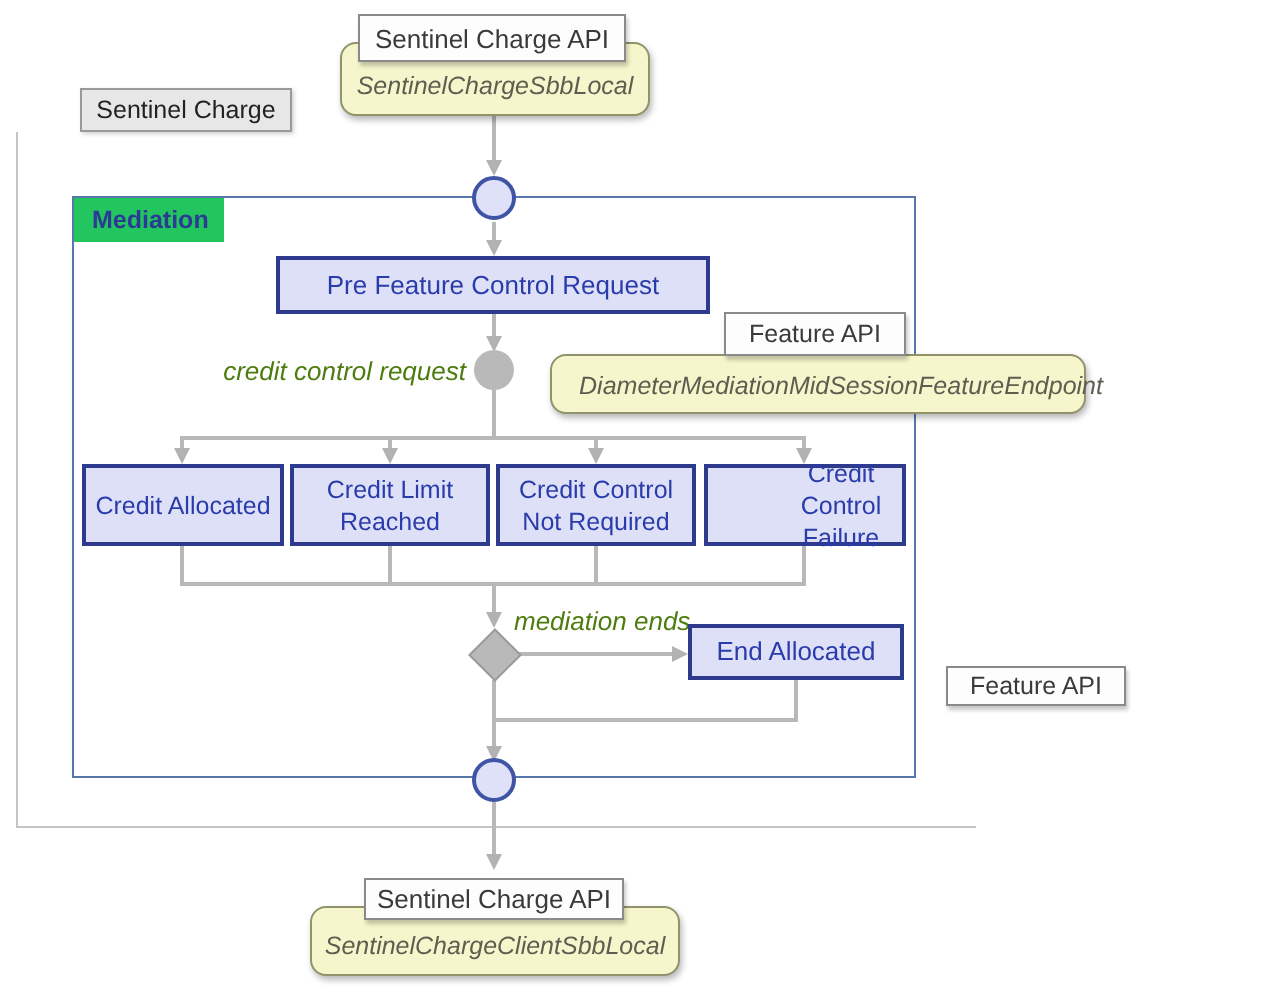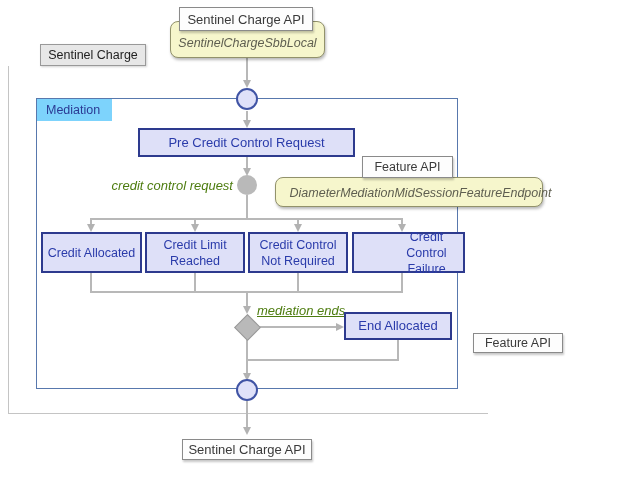--- a/index.html
+++ b/index.html
@@ -10,21 +10,21 @@
   }
   .line{position:absolute;background:#b8b8b8;z-index:2;}
   .gray-frame-line{position:absolute;background:#c4c4c4;z-index:0;}
   .arrow-down{position:absolute;width:0;height:0;border-left:4px solid transparent;
     border-right:4px solid transparent;border-top:8px solid #b2b2b2;z-index:2;}
   .arrow-right{position:absolute;width:0;height:0;border-top:4px solid transparent;
     border-bottom:4px solid transparent;border-left:8px solid #b2b2b2;z-index:2;}
   .mediation-rect{position:absolute;left:36px;top:98px;width:422px;height:291px;
     border:1px solid #5878ad;z-index:1;}
   .mediation-tab{position:absolute;left:37px;top:99px;width:75px;height:22px;
-    background:#7dd3fc;z-index:1;color:#2b3a94;font-weight:normal;font-size:12.5px;
+    background:#22c55e;z-index:1;color:#2b3a94;font-weight:bold;font-size:12.5px;
     line-height:22px;padding-left:9px;}
   .node{position:absolute;background:#dee0f8;border:2px solid #2d3a8e;color:#2a3baa;
     display:flex;align-items:center;justify-content:center;text-align:center;
     font-size:12.5px;line-height:16px;z-index:3;}
   .port-circle{position:absolute;width:22px;height:22px;border-radius:50%;
     background:#dfe1f9;border:2px solid #4054a5;z-index:4;}
   .state-circle{position:absolute;left:237px;top:175px;width:20px;height:20px;
     border-radius:50%;background:#b9b9b9;z-index:3;}
   .diamond{position:absolute;left:238px;top:318px;width:19px;height:19px;
     background:#b9b9b9;border:1px solid #9a9a9a;transform:rotate(45deg);z-index:3;}
@@ -67,21 +67,21 @@
   <div class="mediation-tab">
     <span>Mediation</span>
   </div>
 
   <div class="port-circle" style="left:236px;top:88px;"></div>
 
   <div class="line" style="left:246px;top:111px;width:2px;height:11px;"></div>
   <div class="arrow-down" style="left:243px;top:120px;"></div>
 
   <div class="node" style="left:138px;top:128px;width:217px;height:29px;font-size:13px;">
-    <span>Pre Credit Control Request</span>
+    <span>Pre Feature Control Request</span>
   </div>
 
   <div class="line" style="left:246px;top:157px;width:2px;height:12px;"></div>
   <div class="arrow-down" style="left:243px;top:168px;"></div>
   <div class="state-circle"></div>
   <div class="annotation" style="left:93px;top:178px;width:140px;text-align:right;">credit control request</div>
 
   <div class="callout-yellow center-text" style="left:275px;top:177px;width:268px;height:30px;padding-top:2px;">
     <span>DiameterMediationMidSessionFeatureEndpoint</span>
   </div>
@@ -102,50 +102,53 @@
 
   <div class="node" style="left:41px;top:232px;width:101px;height:41px;">
     <span>Credit Allocated</span>
   </div>
   <div class="node" style="left:145px;top:232px;width:100px;height:41px;">
     <span>Credit Limit Reached</span>
   </div>
   <div class="node" style="left:248px;top:232px;width:100px;height:41px;">
     <span>Credit Control Not Required</span>
   </div>
-  <div class="node" style="left:352px;top:232px;width:113px;height:41px;padding-left:36px;">
+  <div class="node" style="left:352px;top:232px;width:101px;height:41px;padding-left:36px;">
     <span>Credit Control Failure</span>
   </div>
 
   <div class="line" style="left:90px;top:273px;width:2px;height:20px;"></div>
   <div class="line" style="left:194px;top:273px;width:2px;height:20px;"></div>
   <div class="line" style="left:297px;top:273px;width:2px;height:20px;"></div>
   <div class="line" style="left:401px;top:273px;width:2px;height:20px;"></div>
   <div class="line" style="left:91px;top:291px;width:312px;height:2px;"></div>
   <div class="line" style="left:246px;top:291px;width:2px;height:16px;"></div>
   <div class="arrow-down" style="left:243px;top:306px;"></div>
   <div class="diamond"></div>
 
-  <div class="annotation" style="left:257px;top:303px;width:90px;text-decoration:underline;">mediation ends</div>
+  <div class="annotation" style="left:257px;top:303px;width:90px;">mediation ends</div>
   <div class="line" style="left:259px;top:326px;width:78px;height:2px;"></div>
   <div class="arrow-right" style="left:336px;top:323px;"></div>
   <div class="node" style="left:344px;top:312px;width:108px;height:28px;font-size:13px;">
     <span>End Allocated</span>
   </div>
   <div class="line" style="left:397px;top:340px;width:2px;height:21px;"></div>
   <div class="line" style="left:247px;top:359px;width:152px;height:2px;"></div>
 
   <div class="callout-white" style="left:473px;top:333px;width:90px;height:20px;font-size:12.5px;">
     <span>Feature API</span>
   </div>
 
   <div class="line" style="left:246px;top:340px;width:2px;height:34px;"></div>
   <div class="arrow-down" style="left:243px;top:373px;"></div>
   <div class="port-circle" style="left:236px;top:379px;"></div>
 
   <div class="line" style="left:246px;top:401px;width:2px;height:27px;"></div>
   <div class="arrow-down" style="left:243px;top:427px;"></div>
 
+  <div class="callout-yellow bottom-text" style="left:155px;top:453px;width:185px;height:35px;">
+    <span>SentinelChargeClientSbbLocal</span>
+  </div>
   <div class="callout-white" style="left:182px;top:439px;width:130px;height:21px;">
     <span>Sentinel Charge API</span>
   </div>
 
 </div>
 
 </body></html>

